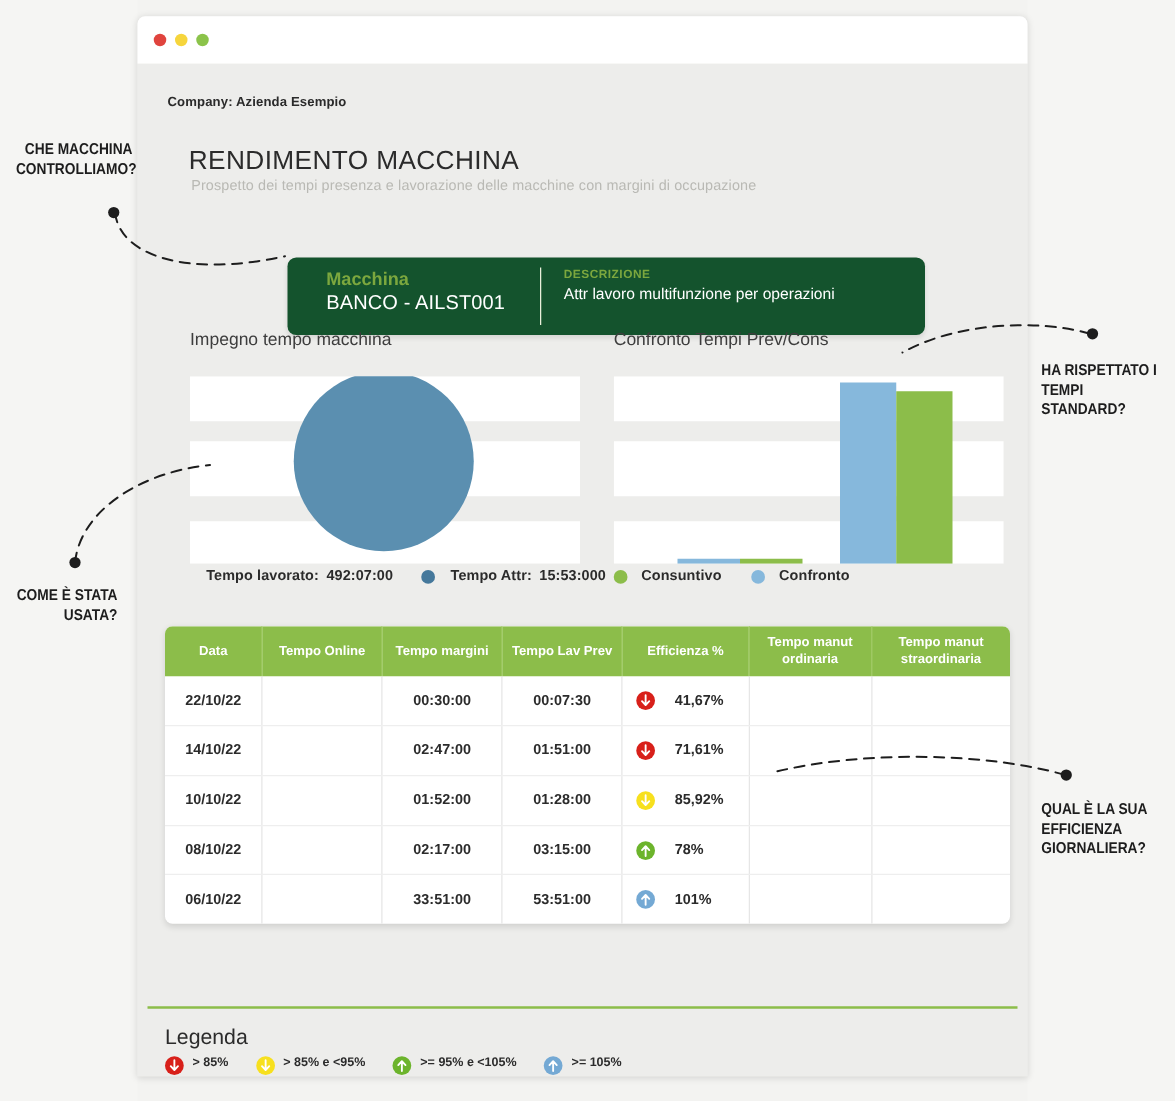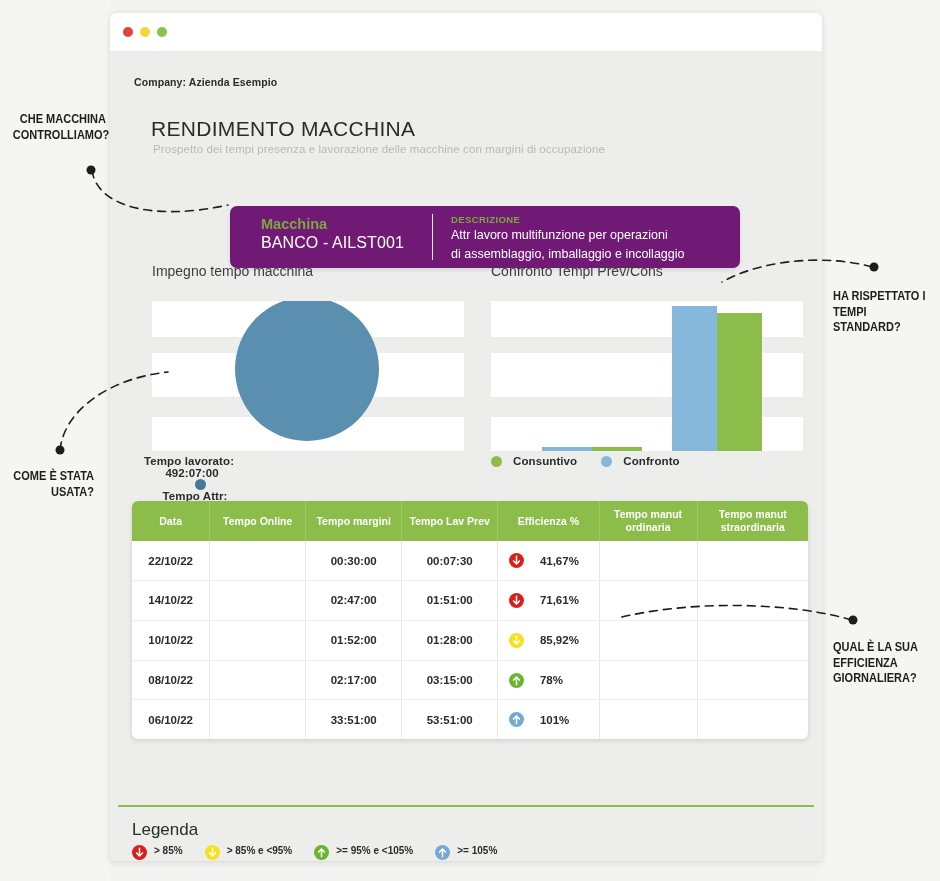--- a/index.html
+++ b/index.html
@@ -43,21 +43,21 @@
     font-size:21px;font-weight:400;color:#2b2b2b;letter-spacing:.3px;
   }
   .subtitle{
     position:absolute;left:43px;top:92px;
     font-size:11.5px;color:#b9b9b4;letter-spacing:.1px;
   }
 
   
   .machine-card{
     position:absolute;left:120px;top:155px;width:510px;height:62px;
-    background:#701a75;border-radius:7px;
+    background:#14532d;border-radius:7px;
     box-shadow:0 2px 4px rgba(0,0,0,.10);
     display:flex;
   }
   .mc-left{width:203px;padding:9px 0 0 31px;box-sizing:border-box;position:relative;}
   .mc-left:after{
     content:"";position:absolute;right:0;top:8px;bottom:8px;width:1px;background:#e9f0da;
   }
   .mc-label{font-size:14.5px;font-weight:bold;color:#7ca73e;line-height:1.25;}
   .mc-value{font-size:16px;color:#ffffff;line-height:1.3;letter-spacing:.1px;}
   .mc-right{padding:8px 0 0 18px;box-sizing:border-box;flex:1;}
@@ -154,32 +154,31 @@
     <div class="subtitle">Prospetto dei tempi presenza e lavorazione delle macchine con margini di occupazione</div>
 
     <div class="machine-card">
       <div class="mc-left">
         <div class="mc-label">Macchina</div>
         <div class="mc-value">BANCO - AILST001</div>
       </div>
       <div class="mc-right">
         <div class="mc-dlabel">DESCRIZIONE</div>
         <div class="mc-dtext">Attr lavoro multifunzione per operazioni</div>
-        <div class="mc-dtext">di assemblaggio, imballaggio e incollaggio</div>
       </div>
     </div>
 
     <div class="chart-title" style="left:42px;top:212px;">Impegno tempo macchina</div>
     <div class="chart-box" style="left:42px;top:250px;width:312px;height:150px;">
       <div class="band" style="top:0px;height:36px;"></div>
       <div class="band" style="top:52px;height:44px;"></div>
       <div class="band" style="top:116px;height:34px;"></div>
       <div class="pie" style="left:83px;top:-4px;width:144px;height:144px;"></div>
     </div>
-    <div class="legrow" style="left:34px;top:404px;flex-direction:column;">
+    <div class="legrow" style="left:55px;top:404px;">
       <span class="lbl">Tempo lavorato:</span>
       <span class="lbl" style="margin-left:6px;">492:07:00</span>
       <span class="sw" style="background:#45789b;margin-left:23px;"></span>
       <span class="lbl" style="margin-left:12px;">Tempo Attr:</span>
       <span class="lbl" style="margin-left:6px;text-align:center;">15:53:000</span>
     </div>
 
     <div class="chart-title" style="left:381px;top:212px;">Confronto Tempi Prev/Cons</div>
     <div class="chart-box" style="left:381px;top:250px;width:312px;height:150px;">
       <div class="band" style="top:0px;height:36px;"></div>

